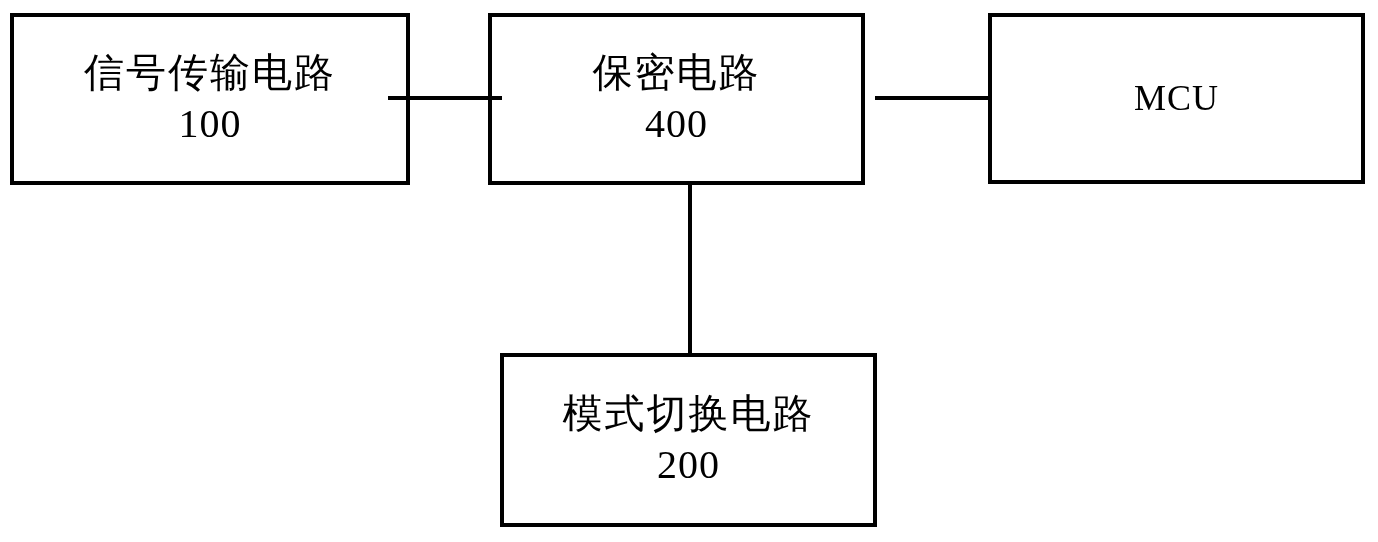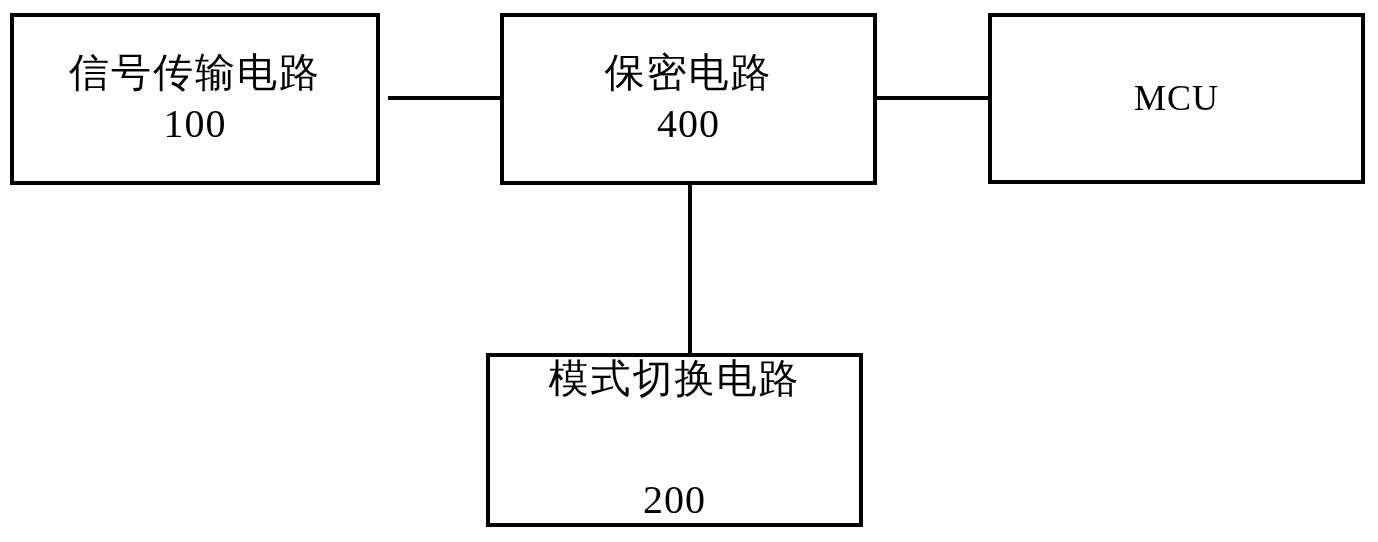--- a/index.html
+++ b/index.html
@@ -40,30 +40,30 @@
     font-size: 40px;
     letter-spacing: 1px;
     margin-top: 6px;
   }
   .block-single .block-label {
     font-size: 36px;
     letter-spacing: 1px;
   }
   
   #block-signal-transmission {
-    left: 10px;  top: 13px;  width: 370px;  height: 172px;
+    left: 10px;  top: 13px;  width: 400px;  height: 172px;
   }
   #block-security {
-    left: 500px; top: 13px;  width: 377px;  height: 172px; text-align: right;
+    left: 488px; top: 13px;  width: 377px;  height: 172px; text-align: right;
   }
   #block-mcu {
     left: 988px; top: 13px;  width: 377px;  height: 171px;
   }
   #block-mode-switch {
-    left: 486px; top: 353px; width: 377px;  height: 174px; justify-content: space-between;
+    left: 500px; top: 353px; width: 377px;  height: 174px;
   }
   
   .connector {
     position: absolute;
     background: #000000;
   }
   .connector-h {
     height: 4px;
   }
   .connector-v {

